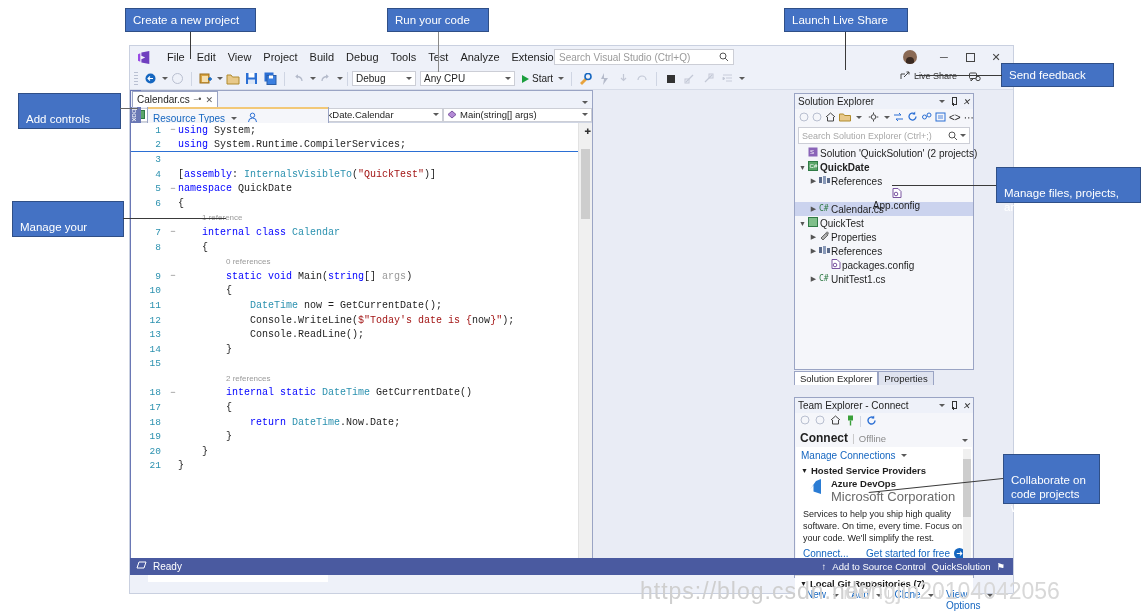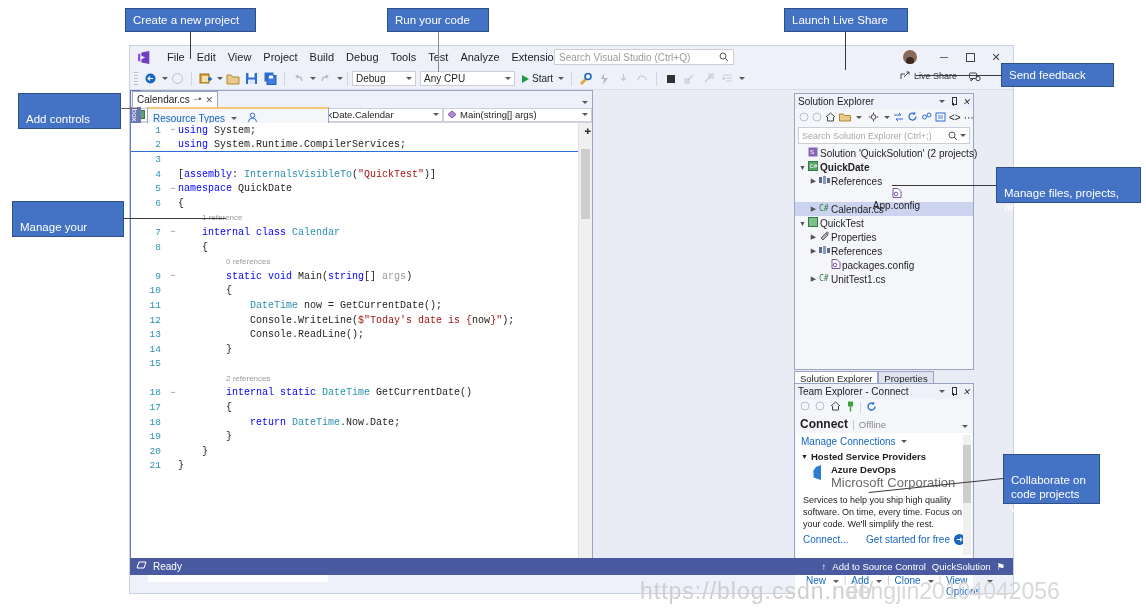--- a/index.html
+++ b/index.html
@@ -94,21 +94,21 @@
 
   
   #solution-explorer{left:664px;top:3px;width:180px;height:277px;background:#f5f6fa;}
   #solution-explorer .twtitle{background:#eef1f9;}
   .se-toolbar{height:17px;display:flex;align-items:center;gap:3px;padding:0 4px;background:#f5f6fa;font-size:10px;}
   .se-search{margin:1px 3px;height:15px;background:#fff;border:1px solid #ccced6;display:flex;align-items:center;padding:0 3px;}
   .se-search .ph{flex:1;font-size:9px;color:#a8a8a8;}
   .se-tabs{position:absolute;left:664px;top:281px;width:180px;height:14px;display:flex;font-size:9.5px;}
   .se-tabs .t{padding:1px 5px;background:#dfe3ef;border:1px solid #9aa4c4;border-bottom:none;}
   .se-tabs .t.act{background:#fff;}
-  #team-explorer{left:664px;top:293px;width:180px;height:181px;background:#f5f6fa;}
+  #team-explorer{left:664px;top:307px;width:180px;height:181px;background:#f5f6fa;}
   #team-explorer .twtitle{background:#eef1f9;}
   .te-toolbar{height:16px;display:flex;align-items:center;gap:5px;padding:0 5px;}
   .te-connect{display:flex;align-items:baseline;gap:4px;padding:2px 5px;}
   .te-connect b{font-size:12px;}
   .te-connect .off{color:#8a8a8a;font-size:9.5px;}
   .te-body{background:#fff;margin:0 1px;height:128px;position:relative;overflow:hidden;padding:3px 5px 0 5px;box-sizing:border-box;}
   .te-sec{display:flex;align-items:center;gap:3px;font-weight:bold;font-size:9.5px;margin:4px 0 2px 0;}
   .devops-row{display:flex;gap:5px;margin:2px 0 0 8px;}
   .devops-logo{width:17px;height:17px;position:relative;flex:none;}
   .te-desc{font-size:9px;line-height:12px;margin:4px 2px;color:#222;}

